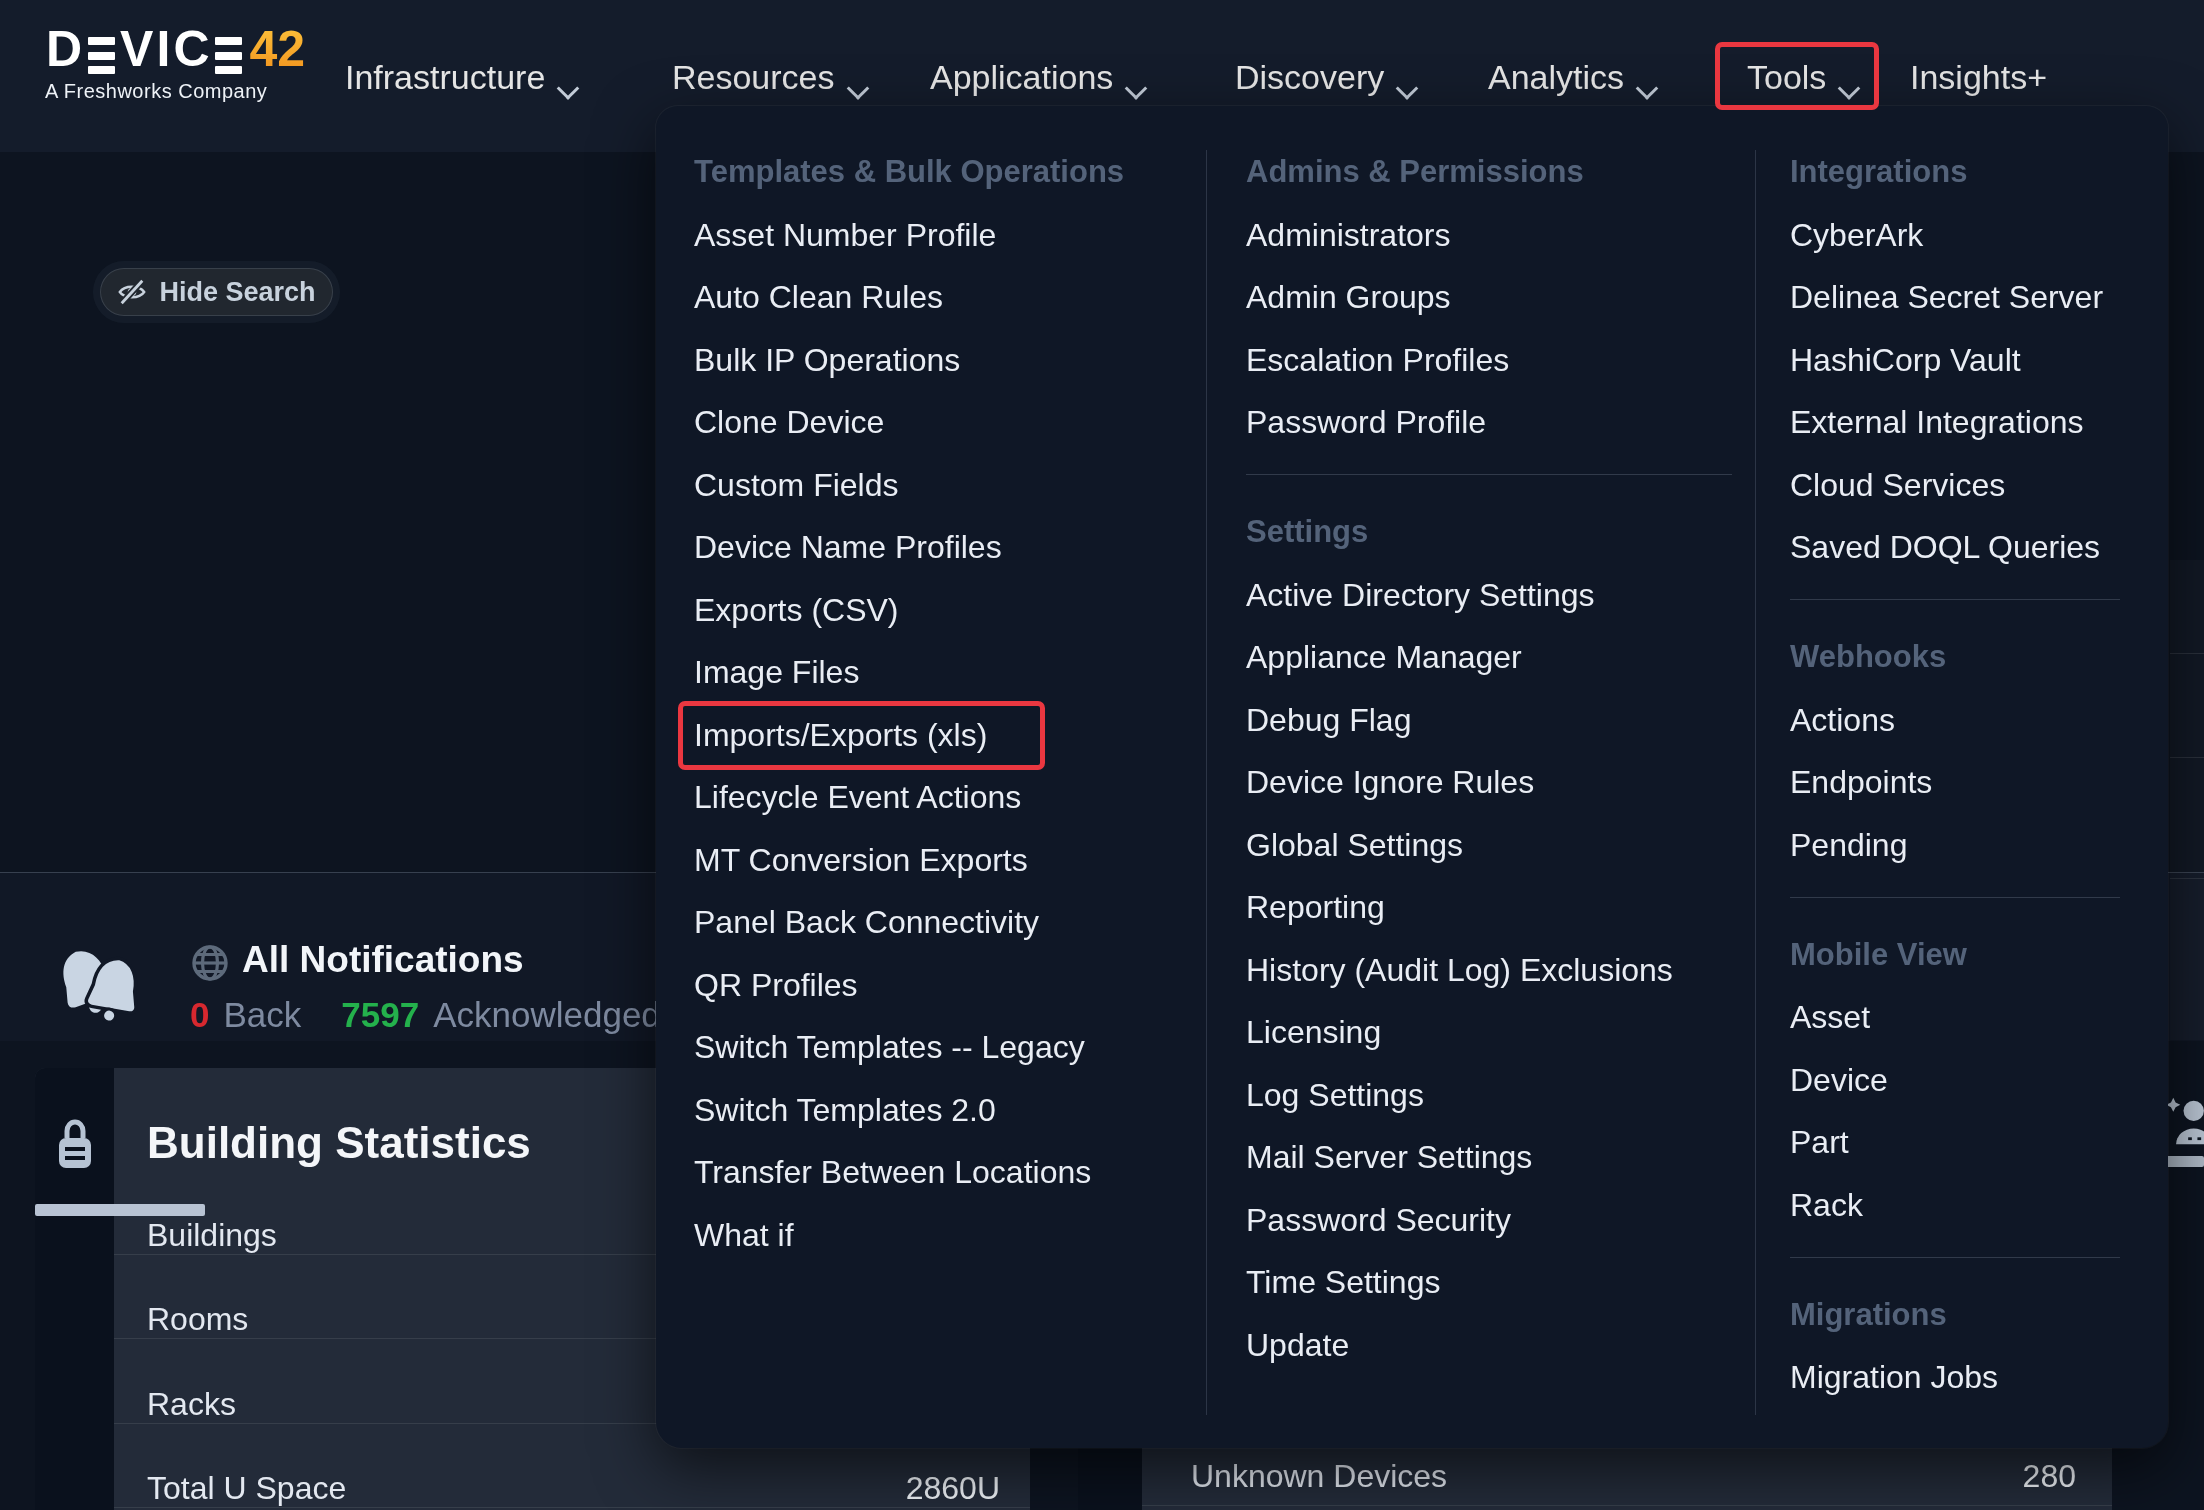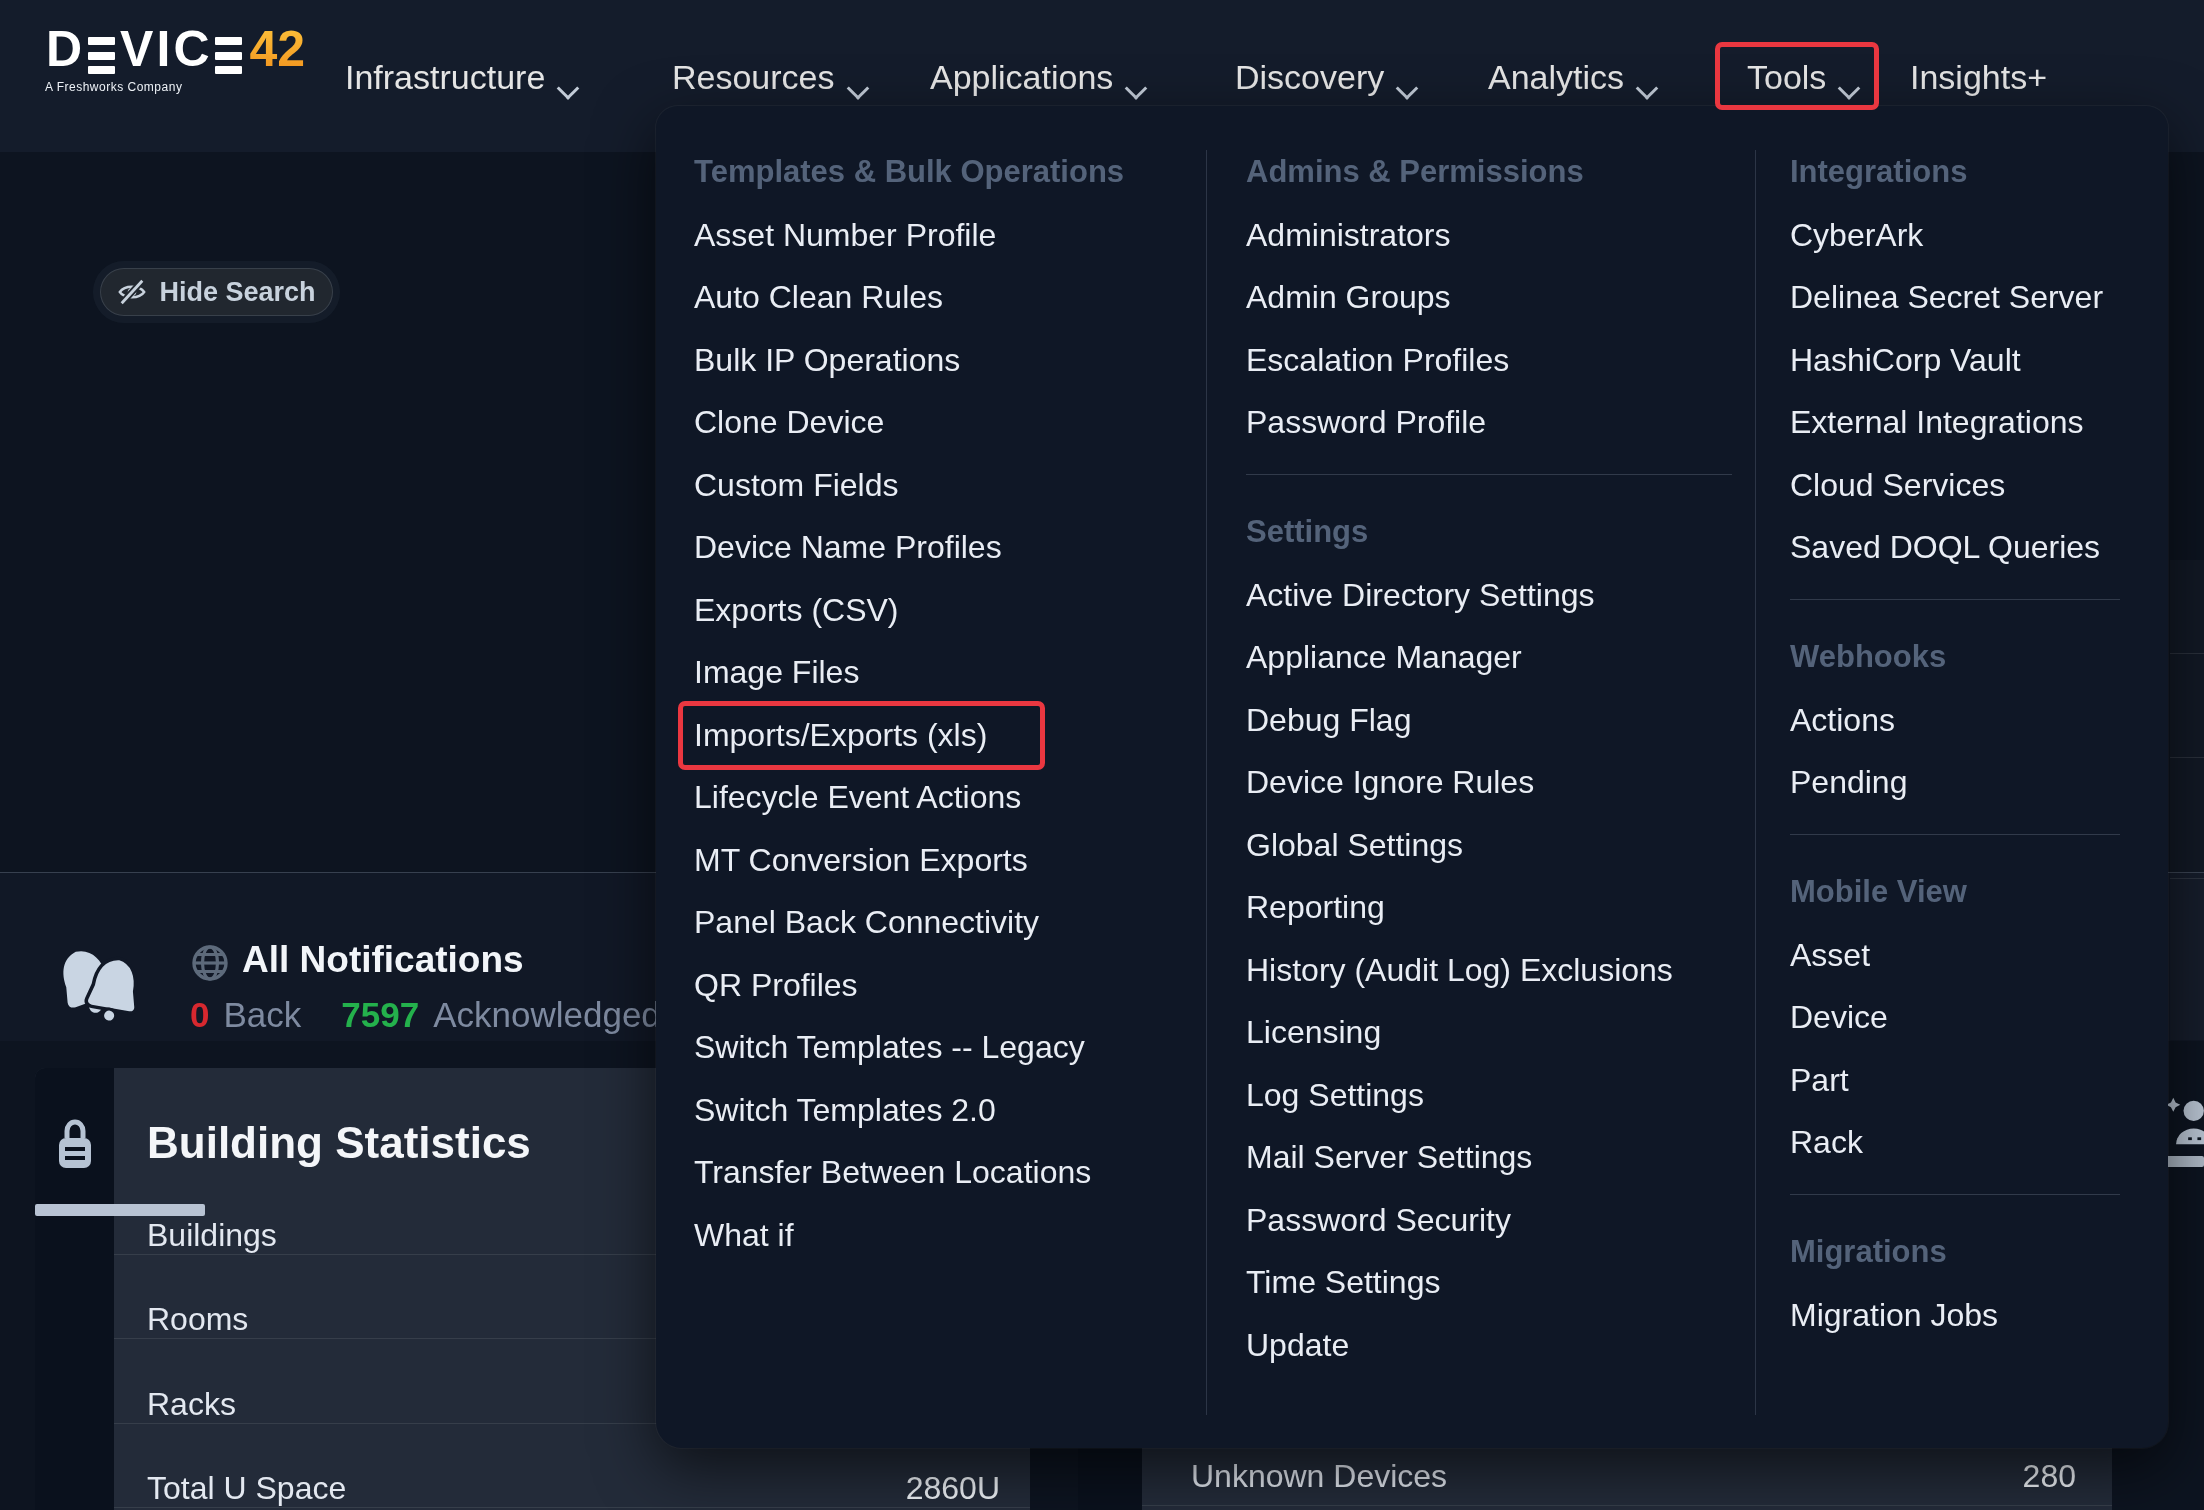--- a/index.html
+++ b/index.html
@@ -9,21 +9,21 @@
   
   .topnav{position:absolute;left:0;top:0;width:2204px;height:152px;background:#141c2b;z-index:2;}
   .logo{position:absolute;left:45px;top:24px;}
   .logo-word{display:flex;align-items:flex-end;}
   .logo-word .lg{font-size:50px;font-weight:800;color:#ffffff;line-height:1;margin:0 1px;letter-spacing:1px;}
   .ebar{display:inline-flex;flex-direction:column;justify-content:space-between;width:27px;height:37px;margin:0 4px;}
   .ebar i{display:block;height:8px;background:#ffffff;border-radius:1px;}
   .logo-word .num{font-size:50px;font-weight:800;line-height:1;margin-left:3px;
       background:linear-gradient(180deg,#fdc23b,#f1921e);-webkit-background-clip:text;background-clip:text;
       color:transparent;}
-  .tagline{font-size:12px;color:#eef2f7;margin-top:6px;letter-spacing:.5px;}
+  .tagline{font-size:20px;color:#eef2f7;margin-top:6px;letter-spacing:.5px;}
   .nav-item{position:absolute;top:77px;transform:translateY(-50%);display:flex;align-items:flex-end;gap:15px;
       font-size:34px;color:#e5e5e5;font-weight:500;cursor:pointer;white-space:nowrap;}
   .chev{width:13px;height:13px;border-right:3px solid #c3ccd8;border-bottom:3px solid #c3ccd8;
       transform:rotate(45deg);margin-top:-8px;}
 
   
   .hl-box{position:absolute;border:5px solid #ea3740;border-radius:7px;z-index:5;box-sizing:border-box;}
 
   
   .pill{position:absolute;left:100px;top:224px;width:233px;height:48px;border-radius:26px;background:#21272f;
@@ -280,20 +280,21 @@
       <div class="menu-h">Integrations</div>
       <div class="menu-i">CyberArk</div>
       <div class="menu-i">Delinea Secret Server</div>
       <div class="menu-i">HashiCorp Vault</div>
       <div class="menu-i">External Integrations</div>
       <div class="menu-i">Cloud Services</div>
       <div class="menu-i">Saved DOQL Queries</div>
       <div class="h-div"></div>
       <div class="menu-h">Webhooks</div>
       <div class="menu-i">Actions</div>
+      <div class="menu-i">Endpoints</div>
       <div class="menu-i">Pending</div>
       <div class="h-div"></div>
       <div class="menu-h">Mobile View</div>
       <div class="menu-i">Asset</div>
       <div class="menu-i">Device</div>
       <div class="menu-i">Part</div>
       <div class="menu-i">Rack</div>
       <div class="h-div"></div>
       <div class="menu-h">Migrations</div>
       <div class="menu-i">Migration Jobs</div>

